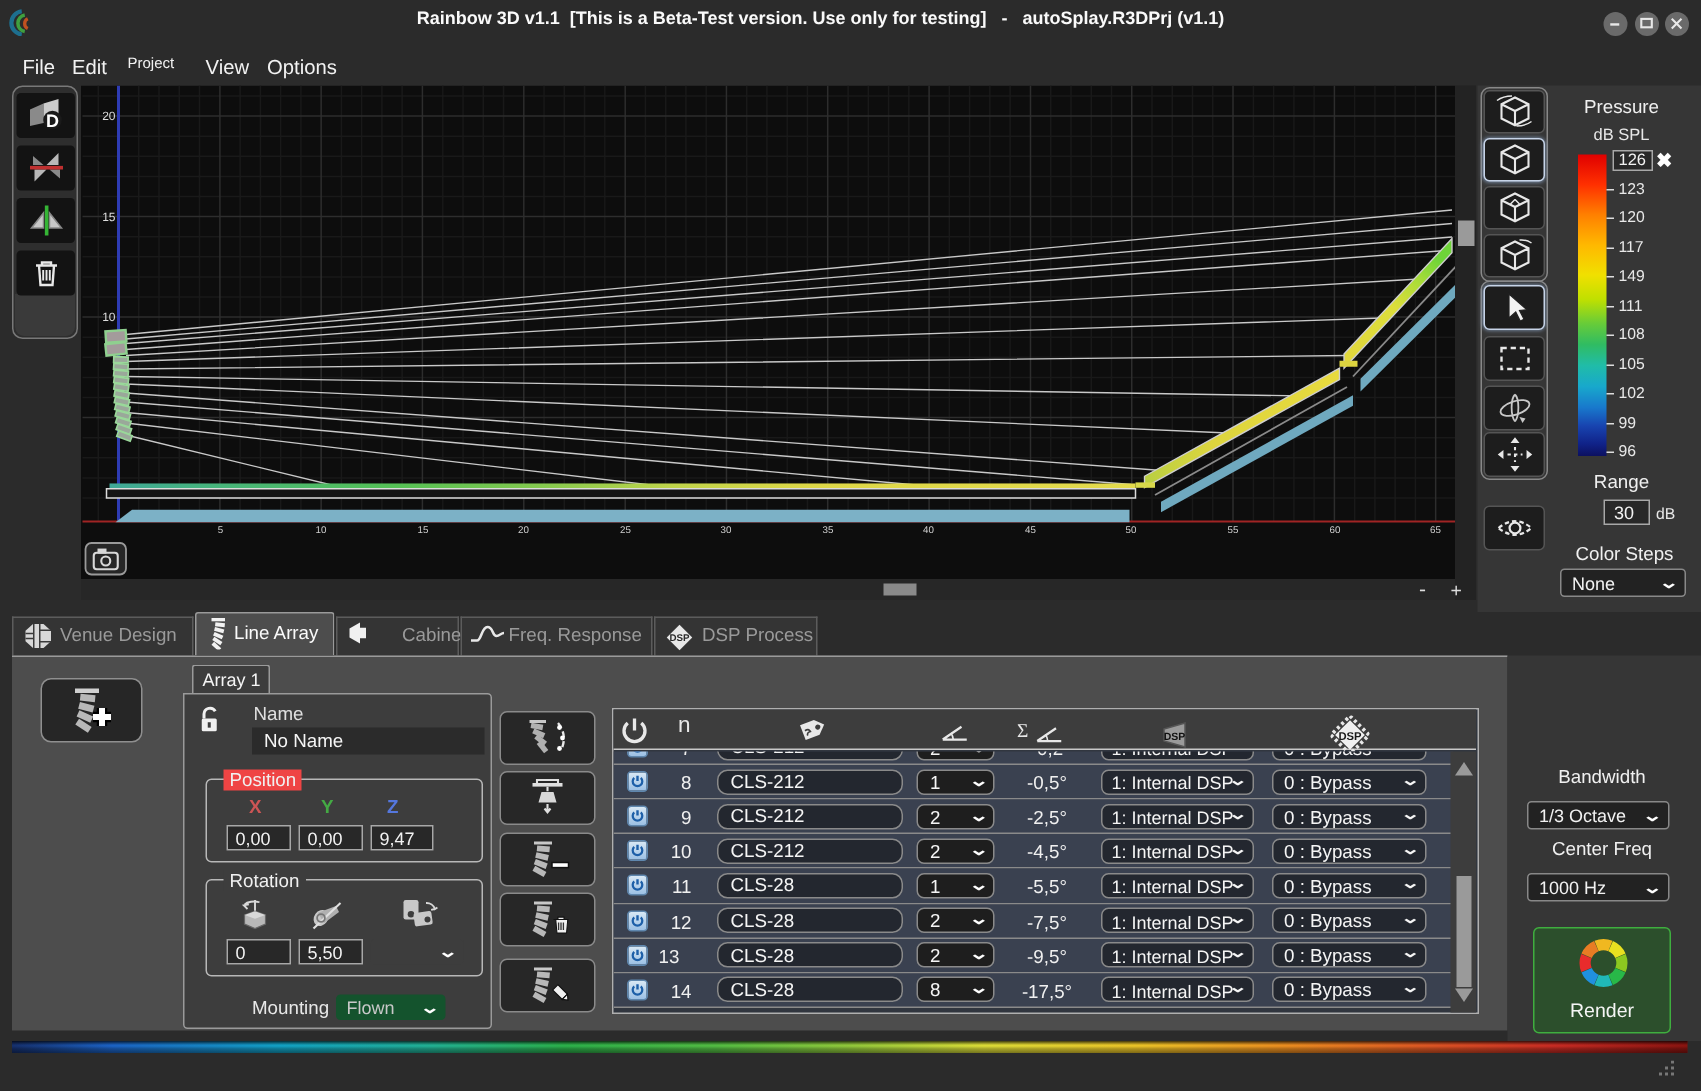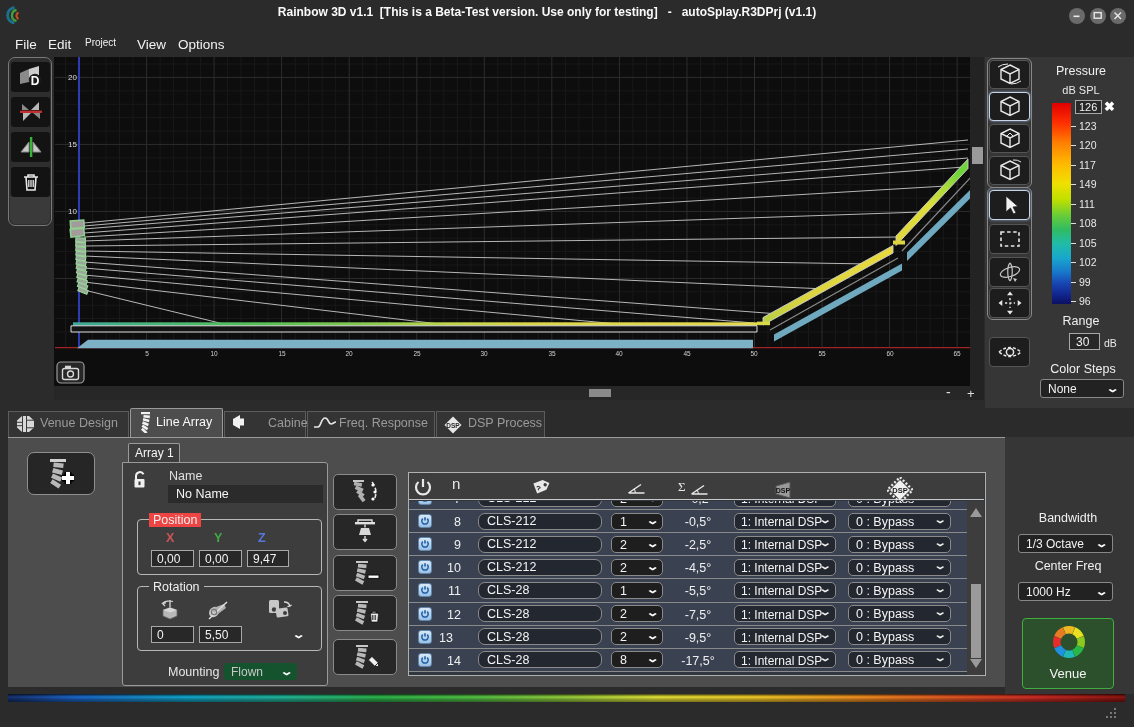--- a/index.html
+++ b/index.html
@@ -631,21 +631,21 @@
       <div class="abs" style="left:28px;top:5px"><svg width="36" height="36" viewBox="0 0 36 36" style="">
           <path d="M3.2 24.0 A16 16 0 0 1 3.2 12.0 L10.1 14.8 A8.5 8.5 0 0 0 10.1 21.2 Z" fill="#e82c2c"></path>
           <path d="M3.3 11.7 A16 16 0 0 1 11.7 3.3 L14.7 10.2 A8.5 8.5 0 0 0 10.2 14.7 Z" fill="#e87c24"></path>
           <path d="M12.0 3.2 A16 16 0 0 1 24.0 3.2 L21.2 10.1 A8.5 8.5 0 0 0 14.8 10.1 Z" fill="#f0b820"></path>
           <path d="M24.3 3.3 A16 16 0 0 1 32.7 11.7 L25.8 14.7 A8.5 8.5 0 0 0 21.3 10.2 Z" fill="#e8e020"></path>
           <path d="M32.8 12.0 A16 16 0 0 1 32.8 24.0 L25.9 21.2 A8.5 8.5 0 0 0 25.9 14.8 Z" fill="#8cc820"></path>
           <path d="M32.7 24.3 A16 16 0 0 1 24.3 32.7 L21.3 25.8 A8.5 8.5 0 0 0 25.8 21.3 Z" fill="#28b848"></path>
           <path d="M24.0 32.8 A16 16 0 0 1 12.0 32.8 L14.8 25.9 A8.5 8.5 0 0 0 21.2 25.9 Z" fill="#20b8b8"></path>
           <path d="M11.7 32.7 A16 16 0 0 1 3.3 24.3 L10.2 21.3 A8.5 8.5 0 0 0 14.7 25.8 Z" fill="#2090e0"></path>
         </svg></div>
-      <div class="lbl" style="left:0;width:90px;text-align:center;top:47px;font-size:13px;color:#f5f5f5">Venue</div>
+      <div class="lbl" style="left:0;width:90px;text-align:center;top:47px;font-size:13px;color:#f5f5f5">Render</div>
     </div>
 <div class="abs" style="z-index:4;left:8px;top:694px;width:1117px;height:8px;background:linear-gradient(to right,#16306e 0%,#1c64c8 6%,#12a4c8 16%,#22b496 25%,#2cb44c 33%,#54c044 42%,#94cc3c 50%,#e0e038 58%,#f0c828 67%,#f09020 76%,#e05424 85%,#cc2c24 92%,#8c1410 100%)">
       <div class="abs" style="left:0;top:0;width:100%;height:100%;background:linear-gradient(#000b 0%,#0002 28%,#0000 40%,#0004 65%,#0007 100%)"></div>
     </div>
 <div class="abs" style="left:1104px;top:706px;width:14px;height:12px;z-index:4"><svg width="14" height="12" viewBox="0 0 14 12" style="">
         <g fill="#777">
           <rect x="10" y="8" width="2" height="2"></rect>
           <rect x="10" y="4" width="2" height="2"></rect>
           <rect x="10" y="0" width="2" height="2"></rect>
           <rect x="6" y="8" width="2" height="2"></rect>

